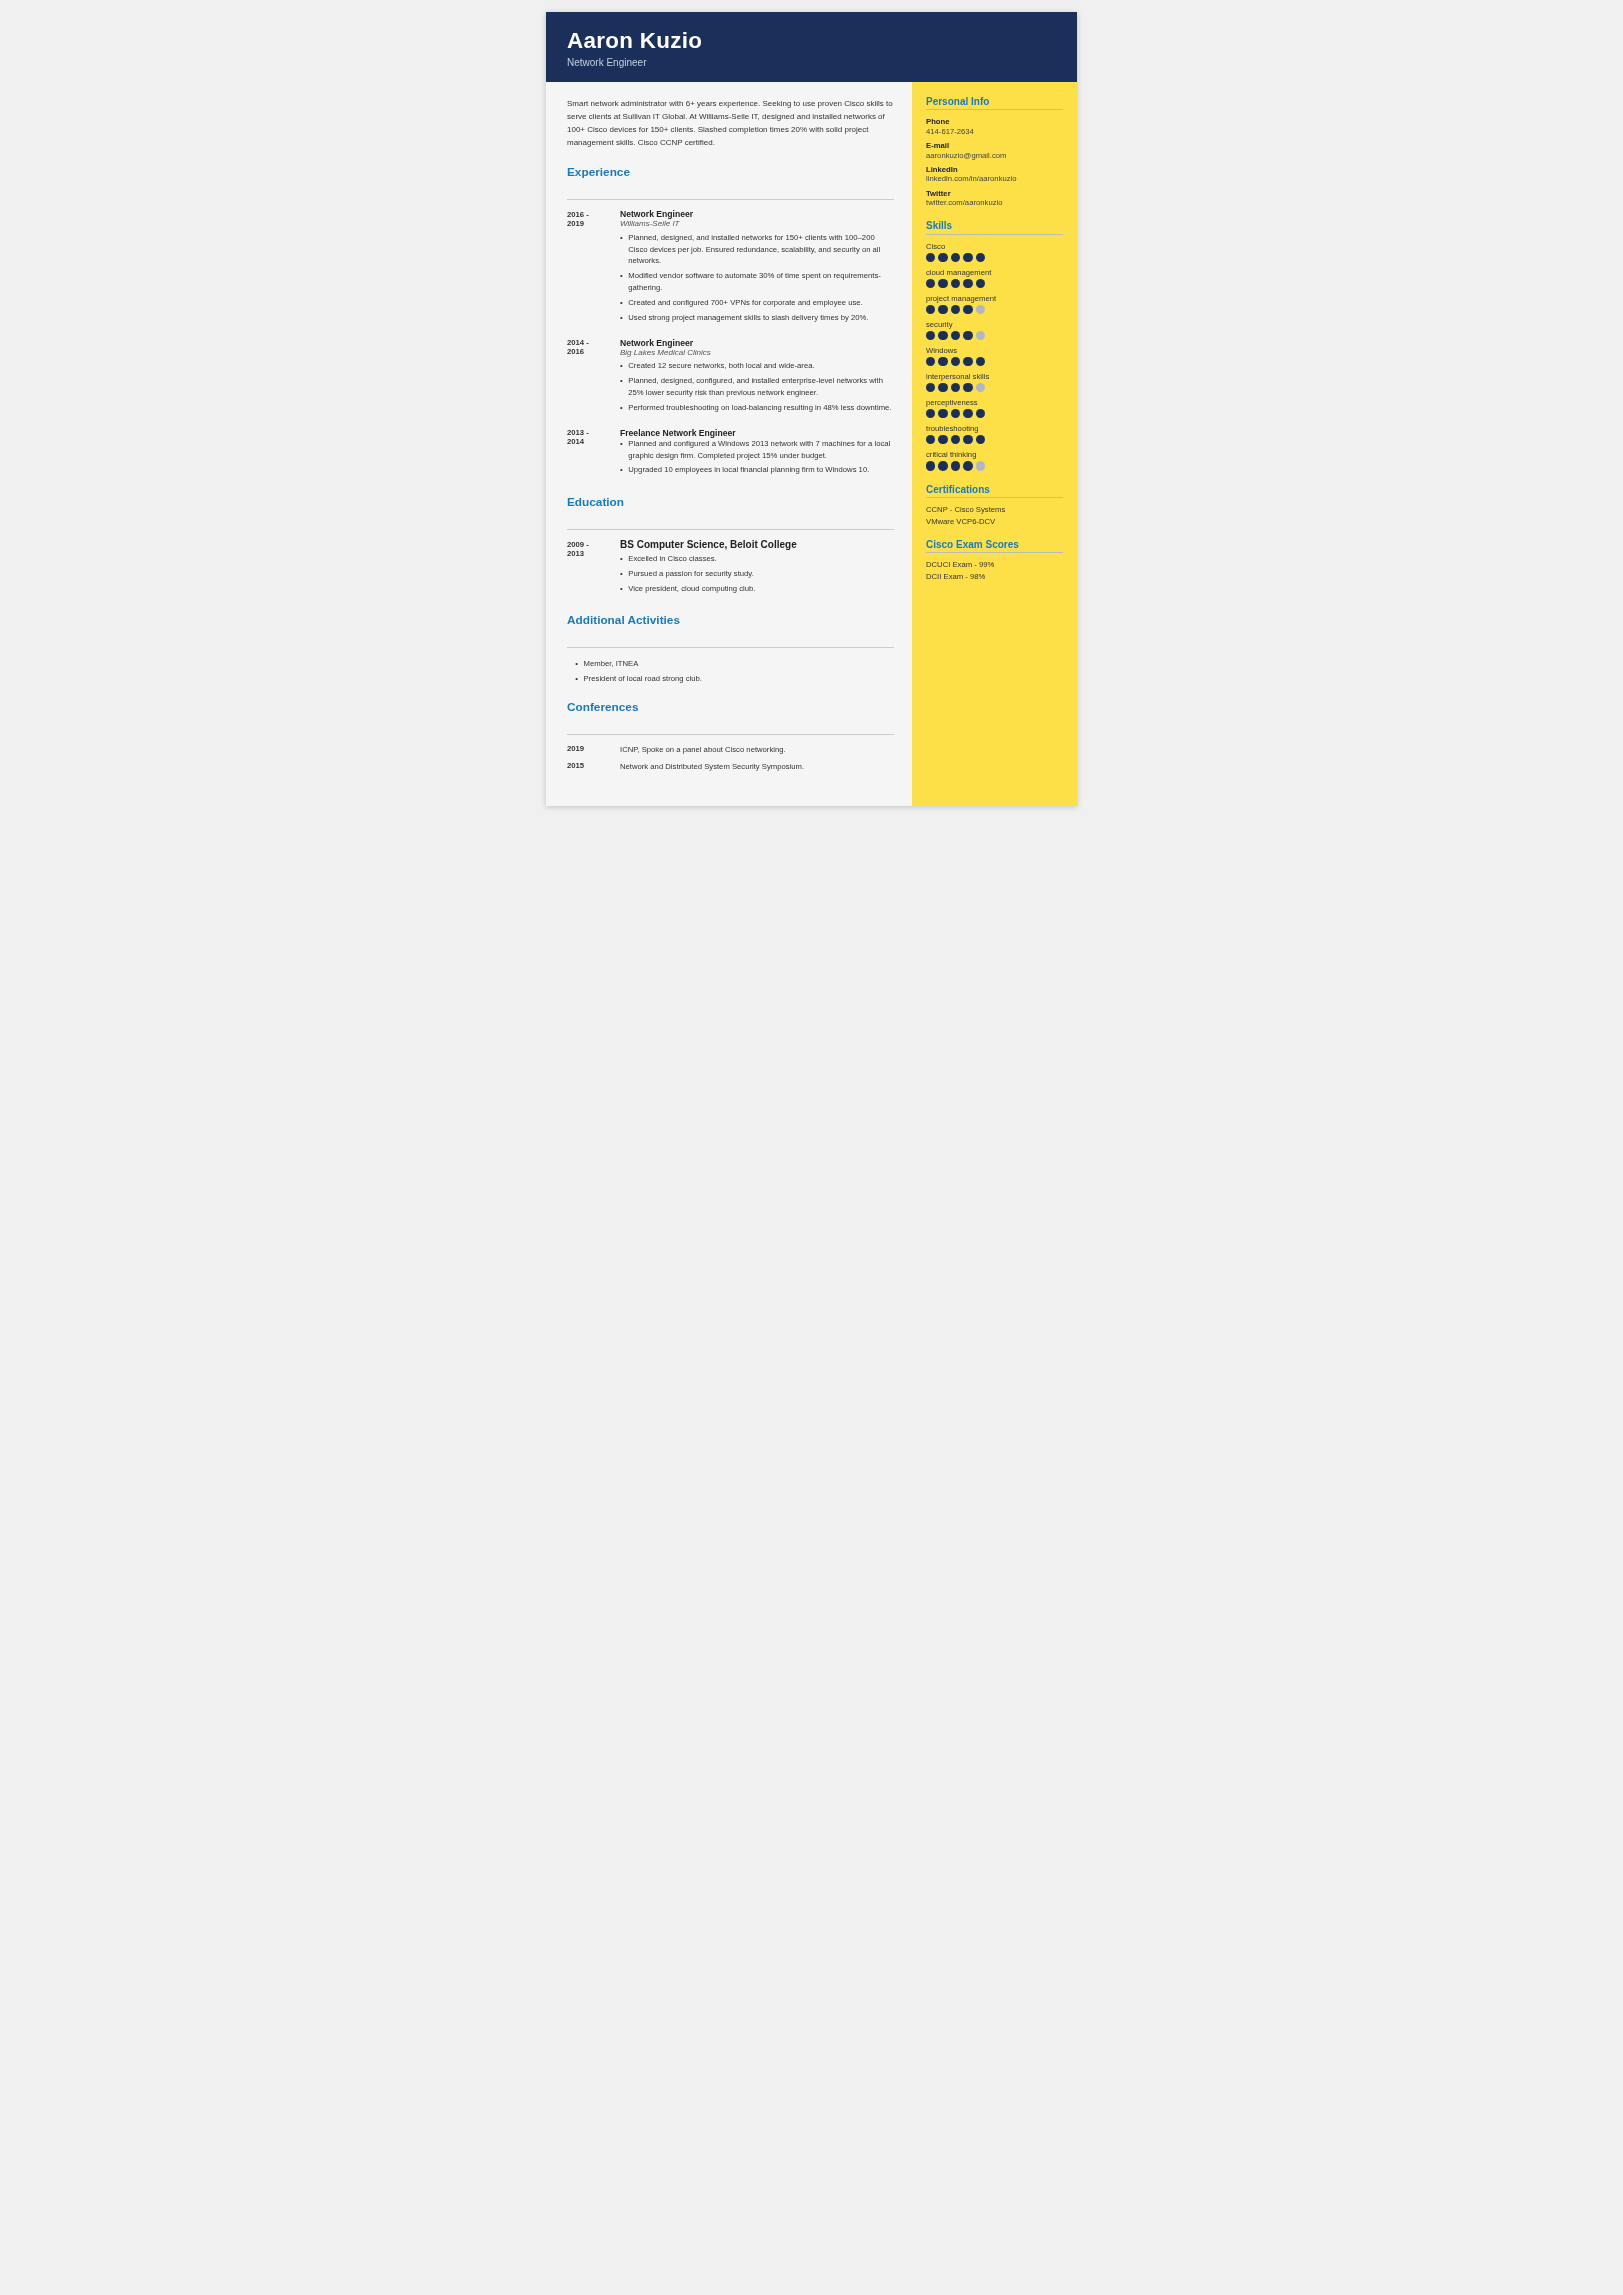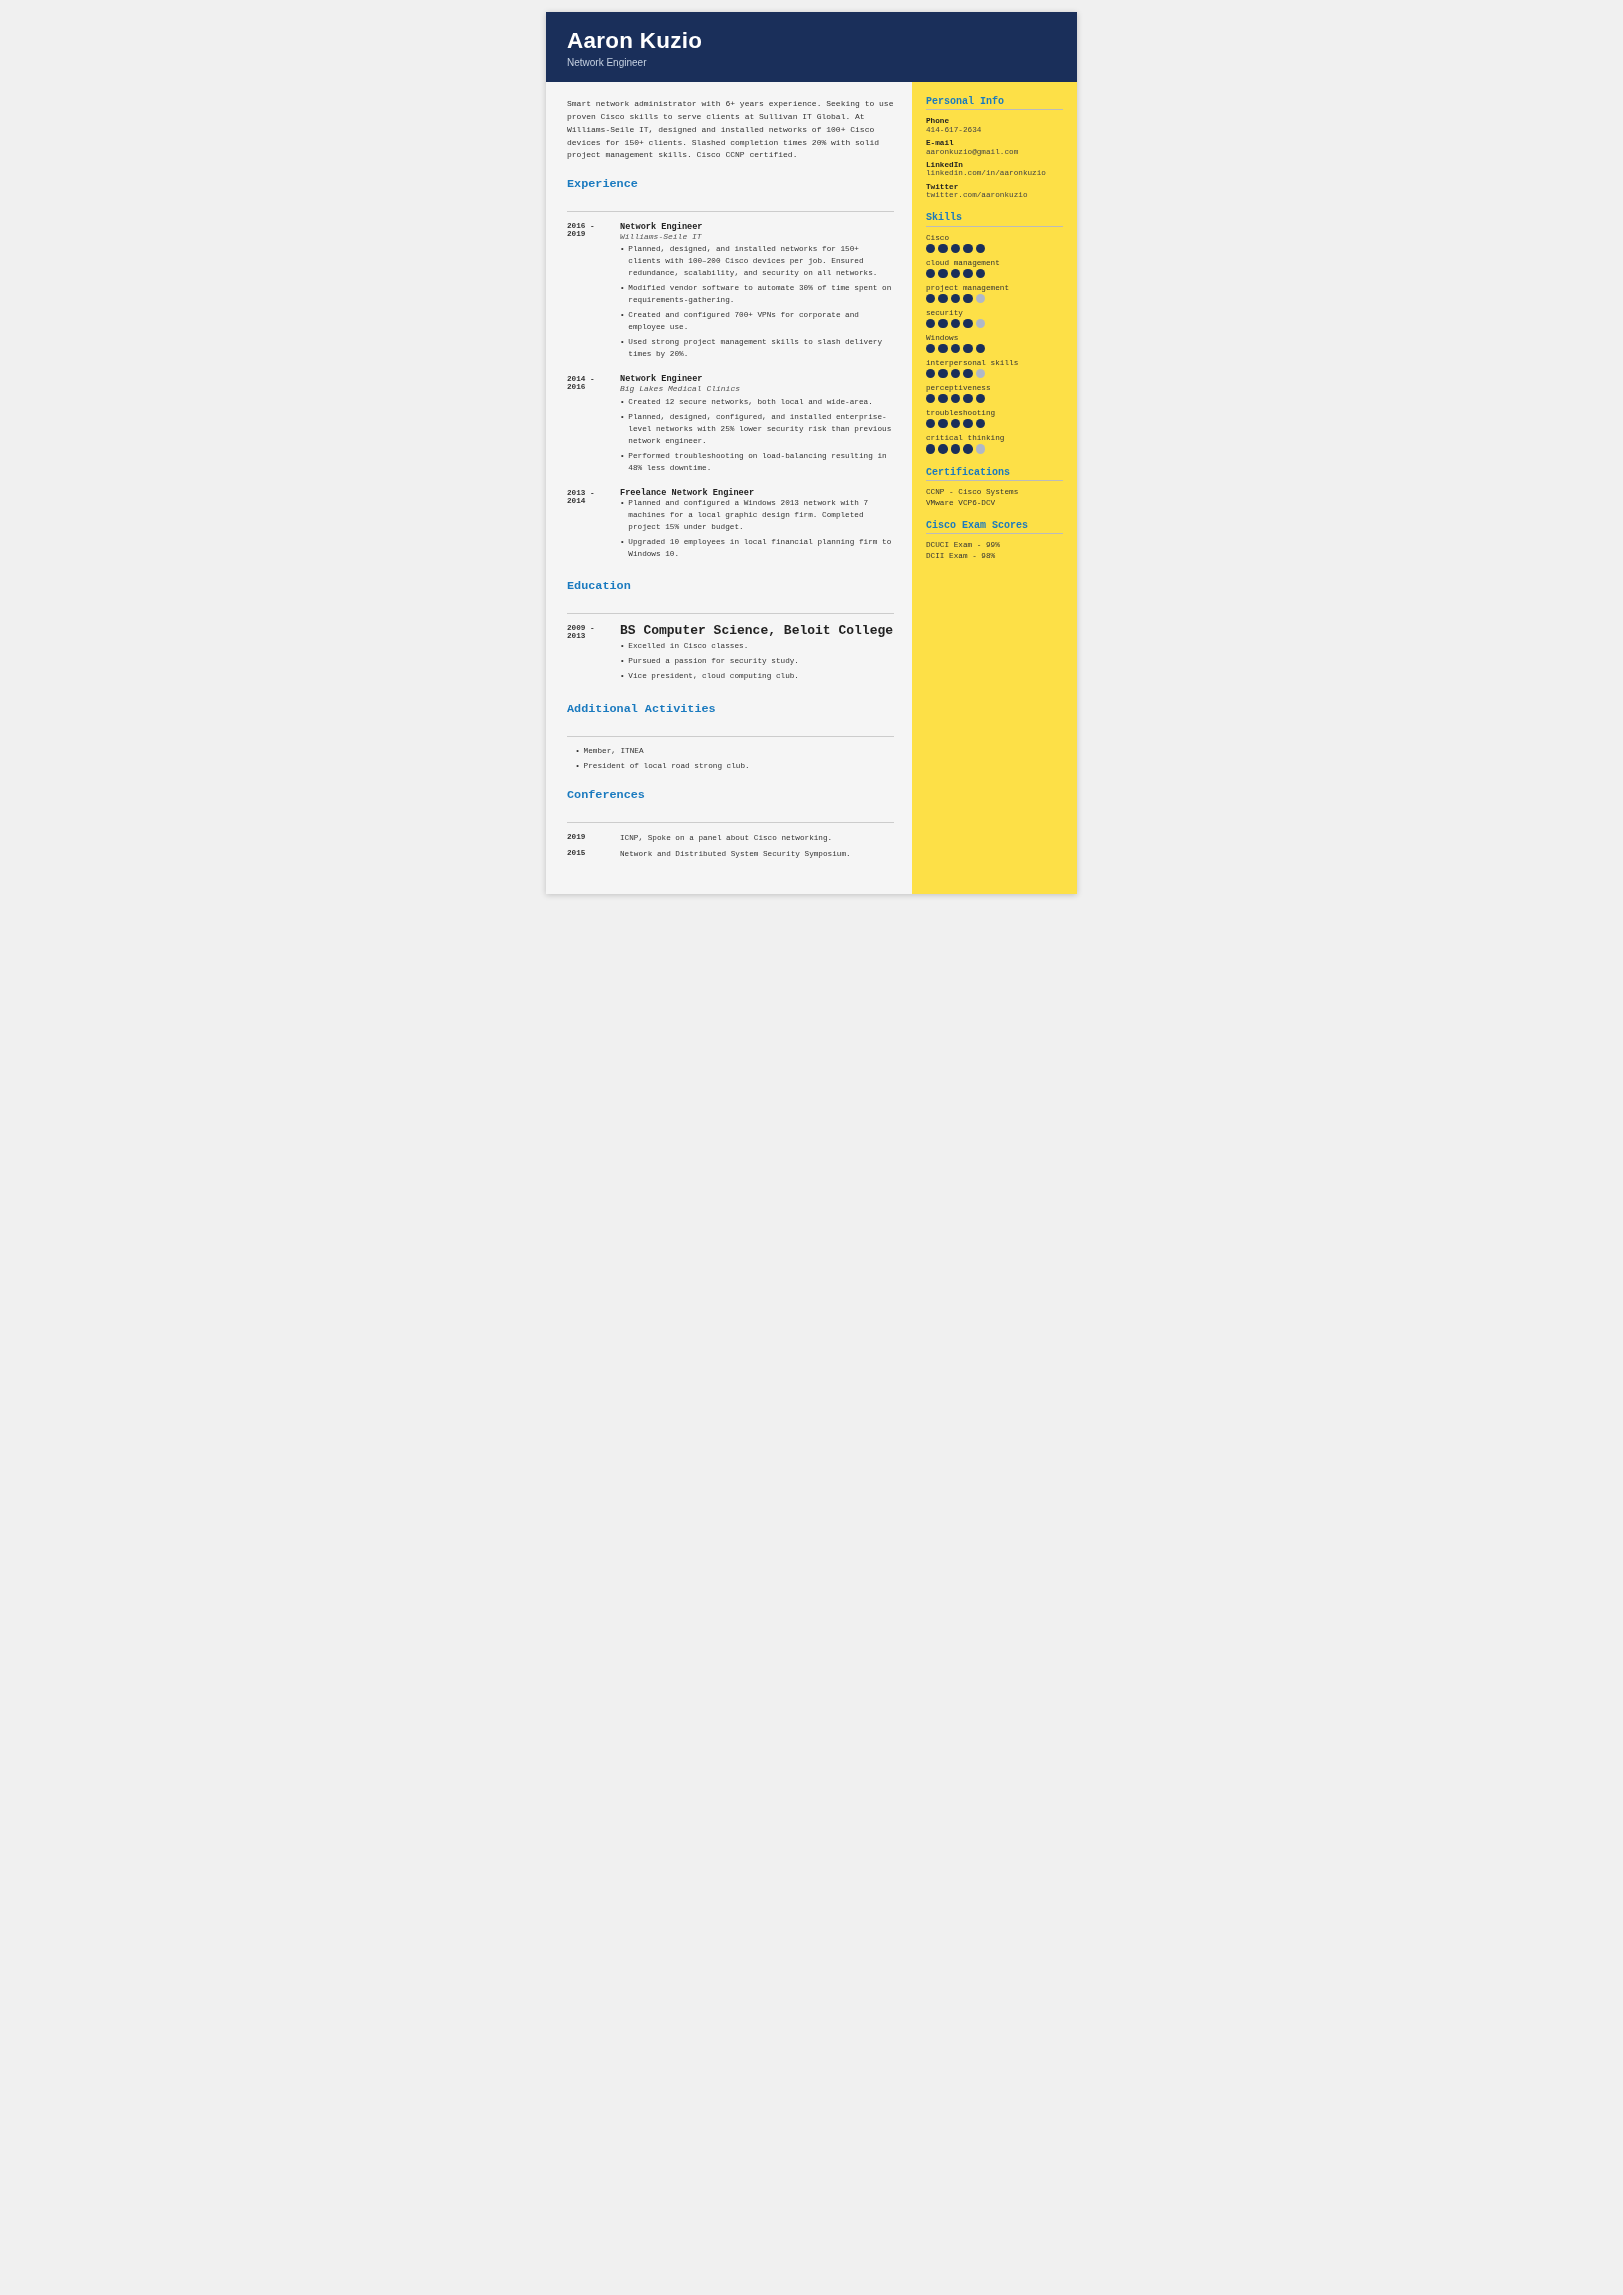--- a/index.html
+++ b/index.html
@@ -31,21 +31,20 @@
     .header-title {
       font-size: 10px;
       color: #c5d0e0;
       margin-top: 2.4px;
       font-weight: 400;
     }
     
     .main-content {
       display: flex;
       background: #f5f5f5;
-      font-family: Liberation Mono, monospace;
     }
     
     .left-col {
       flex: 1;
       padding: 16.5px 17.7px 17.7px 21px;
       background: #f5f5f5;
     }
     
     .right-col {
       width: 165px;
@@ -126,21 +125,21 @@
       flex-shrink: 0;
       font-size: 7.7px;
       color: #333;
       font-weight: 600;
       padding-top: 0.6px;
     }
     .edu-body {
       flex: 1;
     }
     .edu-degree {
-      font-size: 13px;
+      font-size: 10px;
       font-weight: 700;
       color: #222;
       margin-bottom: 3px;
     }
     
     .activities-bullets {
       list-style: none;
       padding-left: 8.3px;
     }
     .activities-bullets li {

